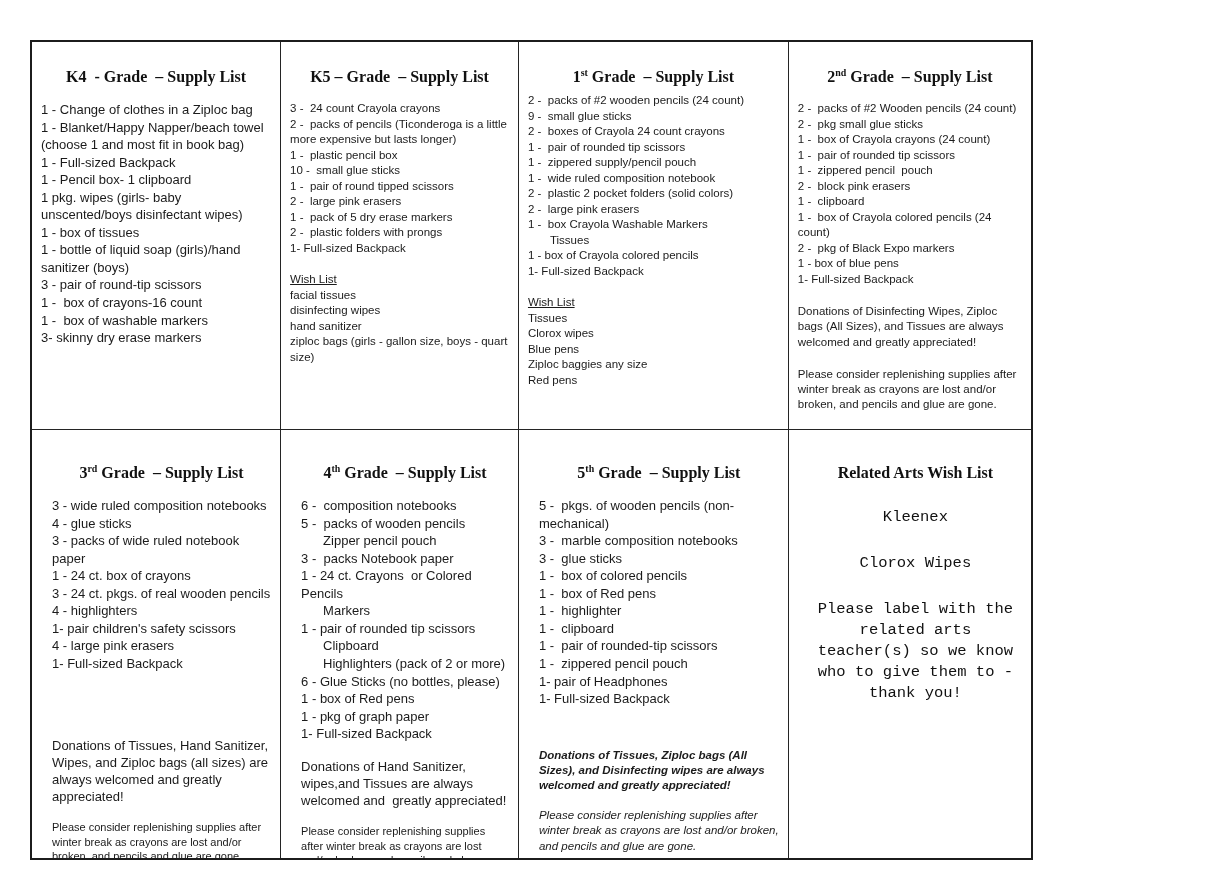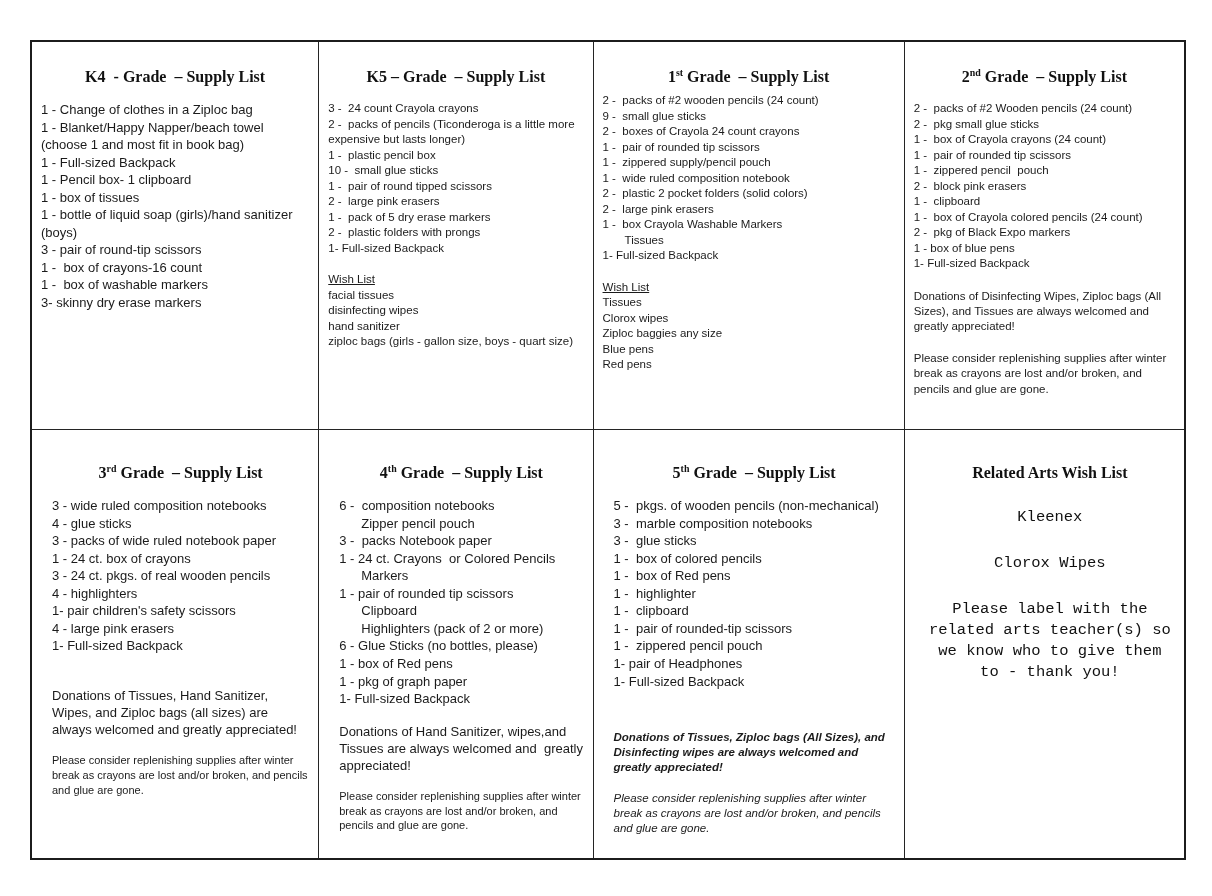--- a/index.html
+++ b/index.html
@@ -2,21 +2,21 @@
 <html><head>
 <meta charset="utf-8">
 <style>
   html,body{margin:0;padding:0;}
   body{
     width:1212px;height:896px;background:#ffffff;position:relative;
     font-family:"Liberation Sans",sans-serif;color:#1b1b1b;
     -webkit-font-smoothing:antialiased;
   }
   .grid{
-    position:absolute;left:30px;top:40px;width:1156px;height:820px;
+    position:absolute;left:30px;top:40px;width:1003px;height:820px;
     border:2px solid #1c1c1c;box-sizing:border-box;
     display:grid;
     grid-template-columns:288fr 275fr 312fr 280fr;
     grid-template-rows:390fr 430fr;
     background:#ffffff;
   }
   .cell{
     border-right:1.5px solid #242424;
     border-bottom:1.5px solid #242424;
     padding:2px 9px 6px 9px;
@@ -51,21 +51,21 @@
     margin-top:16px;
     text-decoration:underline;
     line-height:1.35;
     white-space:pre-wrap;
   }
 
   .para{margin:15px 0 0 0;line-height:1.32;white-space:pre-wrap;}
   .para.sm{font-size:11px;}
   .para.it{font-style:italic;font-size:11.5px;}
   .c3 .para{margin-top:17px;}
-  .c4 p.para:first-of-type{margin-top:32px;}
+  .c4 p.para:first-of-type{margin-top:64px;}
   .c6 p.para:first-of-type{margin-top:40px;font-weight:bold;}
 
   
   .c7{
     font-family:"Liberation Serif",serif;
     font-size:15.5px;
     text-align:center;
     color:#111;
   }
   .c7 .para{margin-top:25px;line-height:1.35;font-family:Liberation Mono, monospace;}
@@ -74,20 +74,21 @@
 <body>
 
 <div class="grid">
   <div class="cell c0">
       <div class="cell-title"><span>K4  - Grade  – Supply List</span></div>
       <div class="list">
         <div class="line">1 - Change of clothes in a Ziploc bag</div>
         <div class="line">1 - Blanket/Happy Napper/beach towel (choose 1 and most fit in book bag)</div>
         <div class="line">1 - Full-sized Backpack</div>
         <div class="line">1 - Pencil box- 1 clipboard</div>
+        <div class="line">1 pkg. wipes (girls- baby unscented/boys disinfectant wipes)</div>
         <div class="line">1 - box of tissues</div>
         <div class="line">1 - bottle of liquid soap (girls)/hand sanitizer (boys)</div>
         <div class="line">3 - pair of round-tip scissors</div>
         <div class="line">1 -  box of crayons-16 count</div>
         <div class="line">1 -  box of washable markers</div>
         <div class="line">3- skinny dry erase markers</div>
       </div>
     </div>
   <div class="cell c1">
       <div class="cell-title"><span>K5 – Grade  – Supply List</span></div>
@@ -116,28 +117,29 @@
         <div class="line">2 -  packs of #2 wooden pencils (24 count)</div>
         <div class="line">9 -  small glue sticks</div>
         <div class="line">2 -  boxes of Crayola 24 count crayons</div>
         <div class="line">1 -  pair of rounded tip scissors</div>
         <div class="line">1 -  zippered supply/pencil pouch</div>
         <div class="line">1 -  wide ruled composition notebook</div>
         <div class="line">2 -  plastic 2 pocket folders (solid colors)</div>
         <div class="line">2 -  large pink erasers</div>
         <div class="line">1 -  box Crayola Washable Markers</div>
         <div class="line indent">Tissues</div>
+        <div class="line">1 - box of Crayola colored pencils</div>
         <div class="line">1- Full-sized Backpack</div>
       </div>
       <div class="wish">Wish List</div>
       <div class="list">
         <div class="line">Tissues</div>
         <div class="line">Clorox wipes</div>
+        <div class="line">Blue pens</div>
         <div class="line">Ziploc baggies any size</div>
-        <div class="line">Blue pens</div>
         <div class="line">Red pens</div>
       </div>
     </div>
   <div class="cell c3">
       <div class="cell-title"><span>2</span><sup>nd</sup><span> Grade  – Supply List</span></div>
       <div class="list">
         <div class="line">2 -  packs of #2 Wooden pencils (24 count)</div>
         <div class="line">2 -  pkg small glue sticks</div>
         <div class="line">1 -  box of Crayola crayons (24 count)</div>
         <div class="line">1 -  pair of rounded tip scissors</div>
@@ -165,20 +167,21 @@
         <div class="line">4 - large pink erasers</div>
         <div class="line">1- Full-sized Backpack</div>
       </div>
       <p class="para">Donations of Tissues, Hand Sanitizer, Wipes, and Ziploc bags (all sizes) are always welcomed and greatly appreciated!</p>
       <p class="para sm">Please consider replenishing supplies after winter break as crayons are lost and/or broken, and pencils and glue are gone.</p>
     </div>
   <div class="cell c5">
       <div class="cell-title"><span>4</span><sup>th</sup><span> Grade  – Supply List</span></div>
       <div class="list">
         <div class="line">6 -  composition notebooks</div>
+        <div class="line">5 -  packs of wooden pencils</div>
         <div class="line indent">Zipper pencil pouch</div>
         <div class="line">3 -  packs Notebook paper</div>
         <div class="line">1 - 24 ct. Crayons  or Colored Pencils</div>
         <div class="line indent">Markers</div>
         <div class="line">1 - pair of rounded tip scissors</div>
         <div class="line indent">Clipboard</div>
         <div class="line indent">Highlighters (pack of 2 or more)</div>
         <div class="line">6 - Glue Sticks (no bottles, please)</div>
         <div class="line">1 - box of Red pens</div>
         <div class="line">1 - pkg of graph paper</div>

